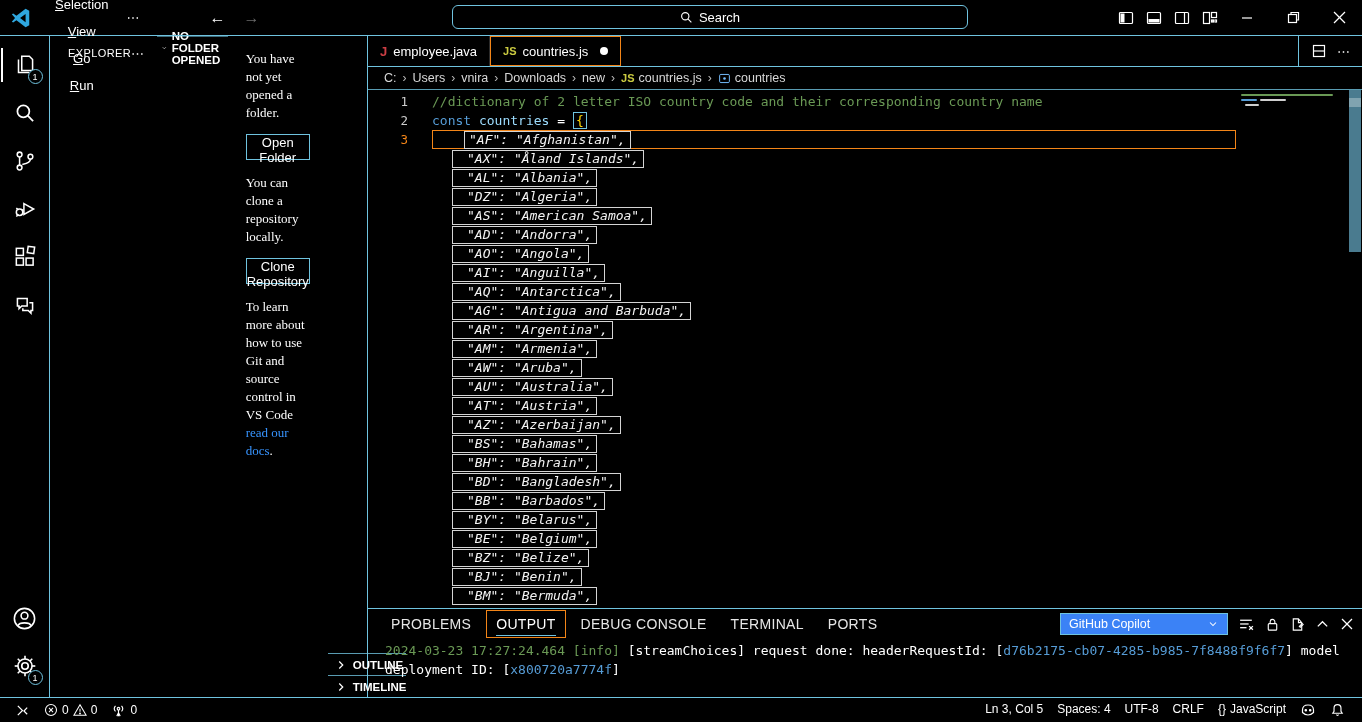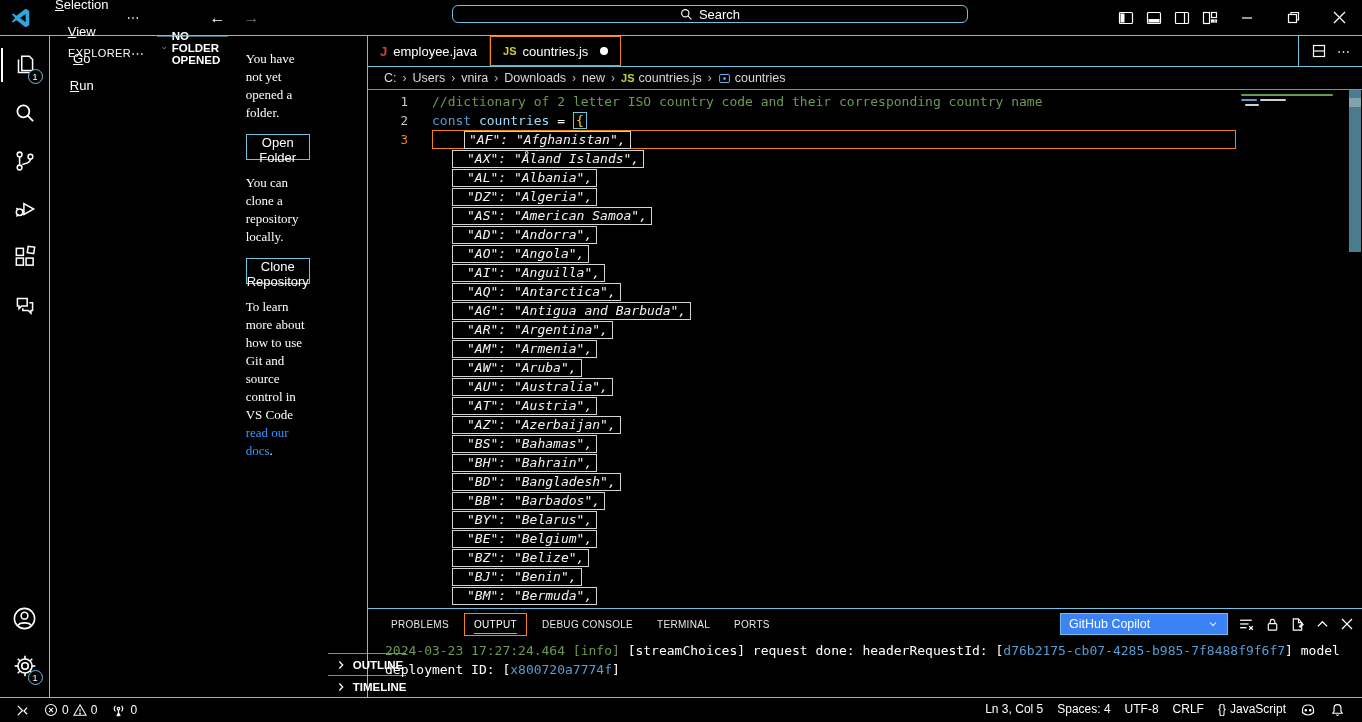--- a/index.html
+++ b/index.html
@@ -16,21 +16,21 @@
 
   
   .titlebar{height:36px;flex:none;display:flex;align-items:center;border-bottom:1px solid var(--border);position:relative;}
   .vscode-logo{width:22px;height:22px;margin:0 14px 0 10px;flex:none;}
   .menus{display:flex;gap:4px;align-items:center;flex-direction:column;}
   .menu-item{padding:4px 9px;cursor:default;}
   .menu-item u{text-decoration:underline;}
   .menu-more{padding:4px 9px;letter-spacing:1px;}
   .nav-arrows{display:flex;gap:18px;margin-left:60px;font-size:16px;}
   .nav-back{color:#fff;} .nav-fwd{color:#6b6b6b;}
-  .search-box{position:absolute;left:452px;top:5px;width:516px;height:18px;border:1px solid var(--border);
+  .search-box{position:absolute;left:452px;top:5px;width:516px;height:24px;border:1px solid var(--border);
     border-radius:6px;display:flex;align-items:center;justify-content:center;gap:6px;background:#000;}
   .search-box span{color:#fff;}
   .win-icons{margin-left:auto;display:flex;align-items:center;}
   .layout-icon{width:28px;height:28px;display:flex;align-items:center;justify-content:center;color:#fff;}
   .caption-btn{width:46px;height:35px;display:flex;align-items:center;justify-content:center;color:#fff;}
 
   
   .main{flex:1;display:flex;min-height:0;}
 
   
@@ -91,21 +91,21 @@
   
   .minimap{position:absolute;top:0;right:14px;width:112px;height:100%;background:#000;}
   .mm-line{position:absolute;height:2px;border-radius:1px;}
   .scrollbar{position:absolute;top:0;right:0;width:14px;height:100%;background:#000;}
   .scroll-thumb{position:absolute;top:0;left:1px;width:12px;height:162px;background:var(--thumb);}
   .scroll-glow{position:absolute;top:8px;left:0;width:100%;height:9px;background:rgba(255,255,255,.3);}
 
   
   .panel{height:89px;flex:none;border-top:1px solid var(--border);display:flex;flex-direction:column;}
   .panel-header{height:30px;display:flex;align-items:center;padding:0 8px 0 14px;}
-  .ptab{font-size:10px;letter-spacing:.3px;color:#e6e6e6;padding:5px 9px;margin-right:6px;cursor:pointer;}
+  .ptab{font-size:14px;letter-spacing:.3px;color:#e6e6e6;padding:5px 9px;margin-right:6px;cursor:pointer;}
   .ptab.active{border:1px solid var(--active_border);color:#fff;}
   .ptab.active .lbl{border-bottom:1px solid var(--border);padding-bottom:3px;}
   .panel-right{margin-left:auto;display:flex;align-items:center;gap:10px;}
   .channel-select{width:168px;height:22px;border:1px solid var(--border);display:flex;align-items:center;
     padding:0 8px;font-size:12.5px;background:#3b82f6;cursor:pointer;}
   .channel-select .chev{margin-left:auto;}
   .icon-btn{color:#fff;cursor:pointer;display:flex;align-items:center;justify-content:center;}
   .panel-log{flex:1;font-family:"DejaVu Sans Mono",monospace;font-size:13px;line-height:19px;
     padding:2px 14px 0 17px;white-space:pre-wrap;word-break:break-all;}
   .lg{color:var(--log_green);} .lb{color:var(--log_blue);}

